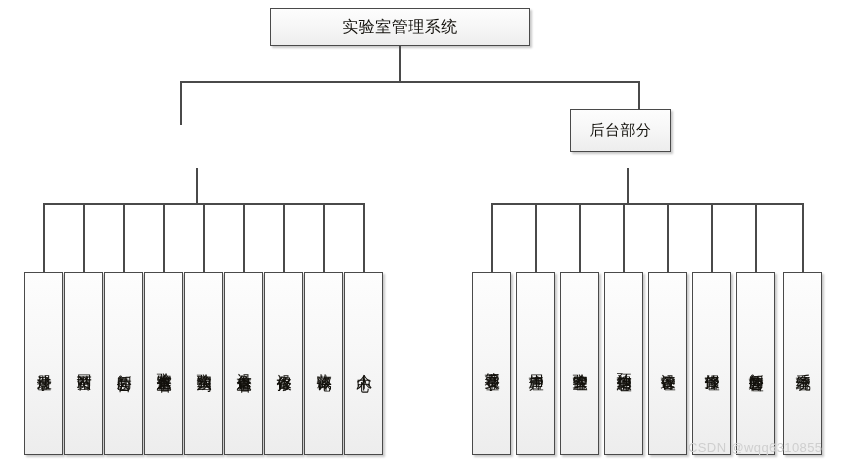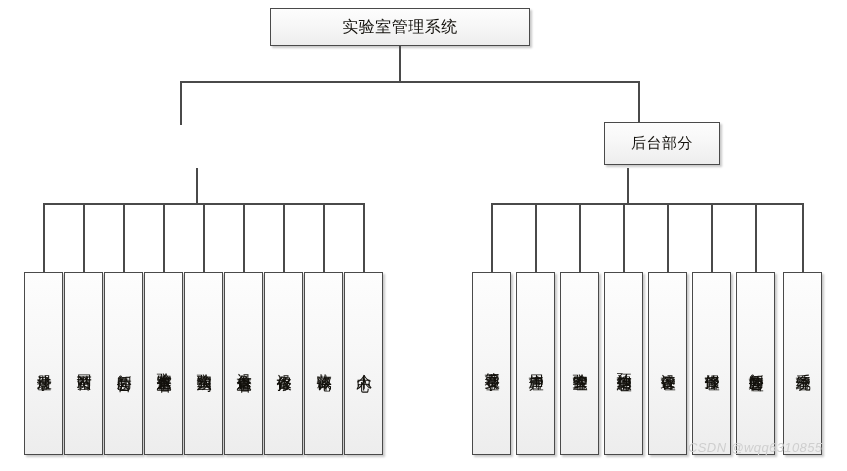--- a/index.html
+++ b/index.html
@@ -129,21 +129,21 @@
   <div class="node vert" style="left:264px; top:272px; width:39px; height:183px;">
     <span class="node-label">设备报修</span>
   </div>
   <div class="node vert" style="left:304px; top:272px; width:39px; height:183px;">
     <span class="node-label">收藏评论</span>
   </div>
   <div class="node vert" style="left:344px; top:272px; width:39px; height:183px;">
     <span class="node-label">个人中心</span>
   </div>
 
-  <div class="node horiz" style="left:570px; top:122px; width:116px; height:43px;margin-left:34px;">
+  <div class="node horiz" style="left:570px; top:109px; width:101px; height:43px;">
     <span class="node-label">后台部分</span>
   </div>
 
   <div class="conn v" style="left:627px; top:168px; width:2px; height:36px;"></div>
 
   <div class="conn h" style="left:491px; top:203px; width:313px; height:2px;"></div>
 
   <div class="conn v" style="left:491px; top:203px; width:2px; height:70px;"></div>
   <div class="conn v" style="left:535px; top:203px; width:2px; height:70px;"></div>
   <div class="conn v" style="left:579px; top:203px; width:2px; height:70px;"></div>
@@ -171,15 +171,15 @@
   <div class="node vert" style="left:692px; top:272px; width:39px; height:183px;">
     <span class="node-label">报修管理</span>
   </div>
   <div class="node vert" style="left:736px; top:272px; width:39px; height:183px;">
     <span class="node-label">新闻公告管理</span>
   </div>
   <div class="node vert" style="left:783px; top:272px; width:39px; height:183px;">
     <span class="node-label">系统管理</span>
   </div>
 
-  <div class="watermark" style="left:688px; top:440px;font-style:italic;">CSDN @wqq6310855</div>
+  <div class="watermark" style="left:688px; top:440px;">CSDN @wqq6310855</div>
 
 </div>
 
 </body></html>

